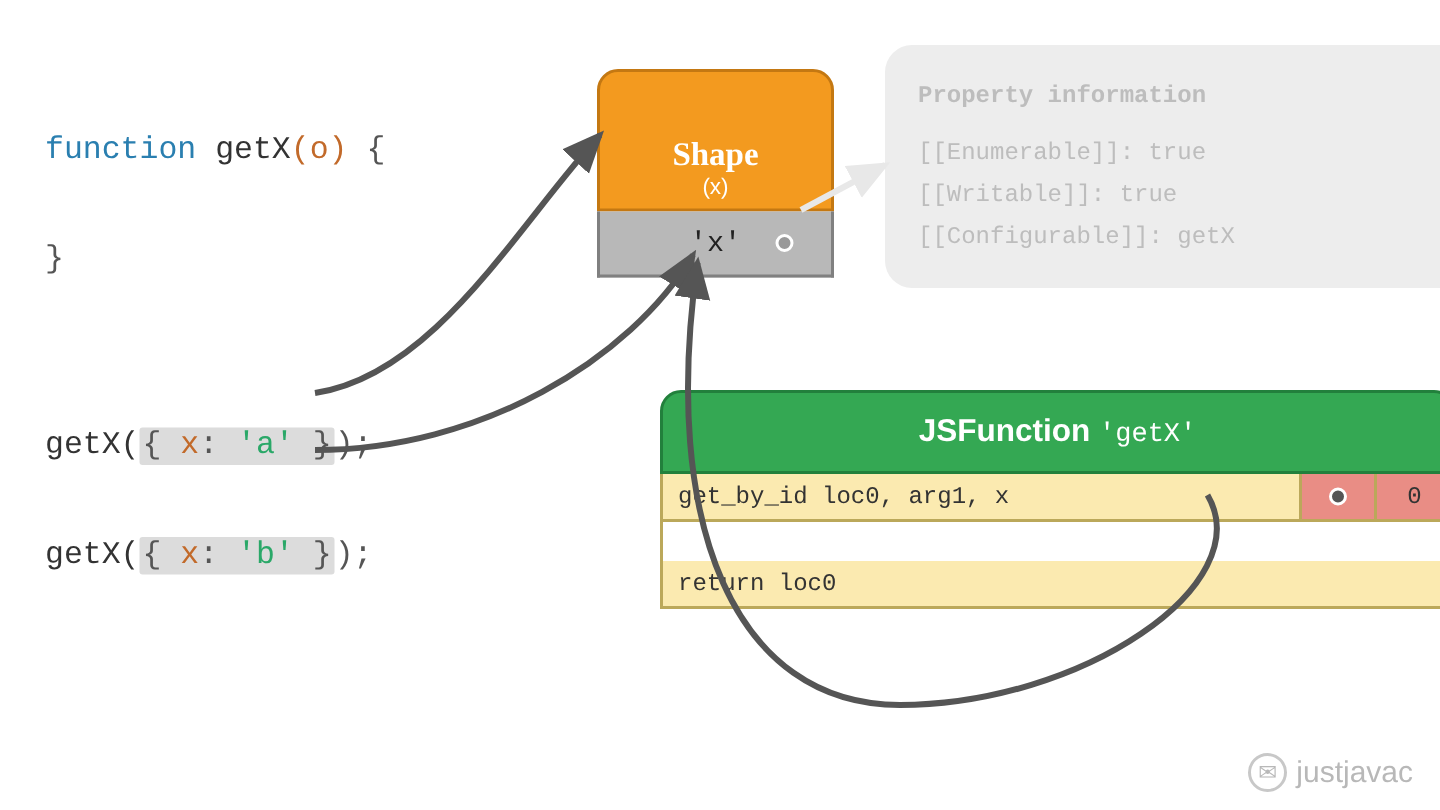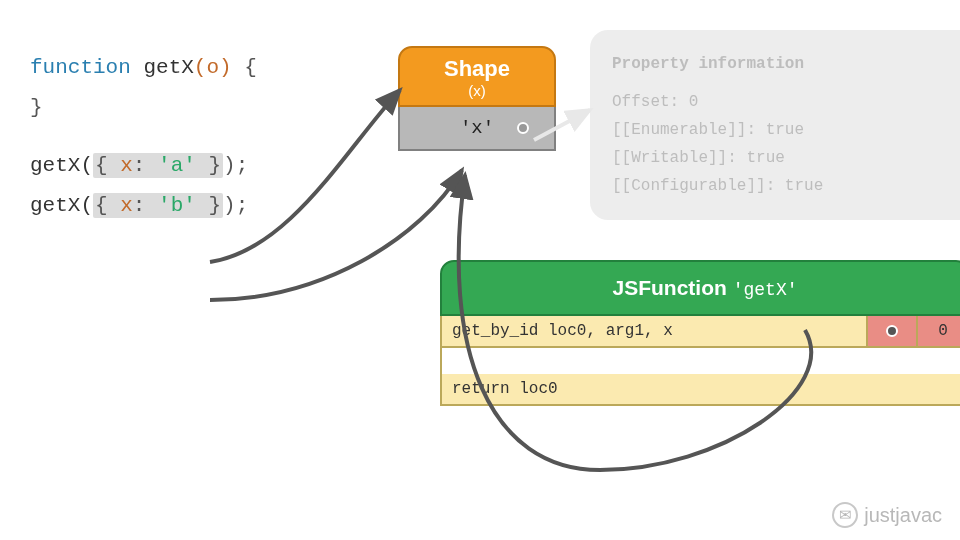--- a/index.html
+++ b/index.html
@@ -11,42 +11,42 @@
     position: relative;
     overflow: hidden;
   }
   .code-block {
     position: absolute;
     left: 30px;
     top: 48px;
     font-size: 21px;
     line-height: 1.9;
   }
-  .code-line { white-space: pre; }
+  .code-line { white-space: pre; margin-top: 33px; }
   .kw { color: #2a7fb0; }
   .fn { color: #333; }
   .prop { color: #c26a2a; }
   .str { color: #2aa868; }
   .punct { color: #555; }
   .ret { color: #9a3a8f; }
   .hl { background: #dcdcdc; border-radius: 2px; padding: 1px 2px; }
   .shape-box {
     position: absolute;
     left: 398px;
     top: 46px;
     width: 158px;
   }
   .shape-header {
     background: #f39a1f;
     border: 2px solid #c47812;
     border-radius: 14px 14px 0 0;
     text-align: center;
     padding: 8px 0 6px;
   }
-  .shape-title { color: #fff; font-weight: bold; font-size: 22px; font-family: Liberation Sans, sans-serif; }
+  .shape-title { color: #fff; font-weight: bold; font-size: 22px; font-family: Liberation Serif, serif; margin-top: 34px; }
   .shape-sub { color: #fff; font-size: 15px; font-family: Arial, sans-serif; }
   .shape-cell {
     background: #b8b8b8;
     border: 2px solid #808080;
     border-top: none;
     text-align: center;
     padding: 10px 0;
     font-size: 19px;
     color: #222;
     position: relative;
@@ -171,24 +171,23 @@
     <div class="shape-sub">(x)</div>
   </div>
   <div class="shape-cell">
     <span>'x'</span>
     <span class="shape-dot"></span>
   </div>
 </div>
 
 <div class="prop-info">
   <div class="prop-info-title">Property information</div>
-  <div>Offset: 0</div>
   <div>[[Enumerable]]: true</div>
   <div>[[Writable]]: true</div>
-  <div>[[Configurable]]: true</div>
+  <div>[[Configurable]]: getX</div>
 </div>
 
 <div class="jsfunc">
   <div class="jsfunc-header">
     <b>JSFunction</b>
     <span class="qn">'getX'</span>
   </div>
   <div class="jsfunc-row">
     <div class="bytecode-cell">get_by_id loc0, arg1, x</div>
     <div class="ic-slot">

